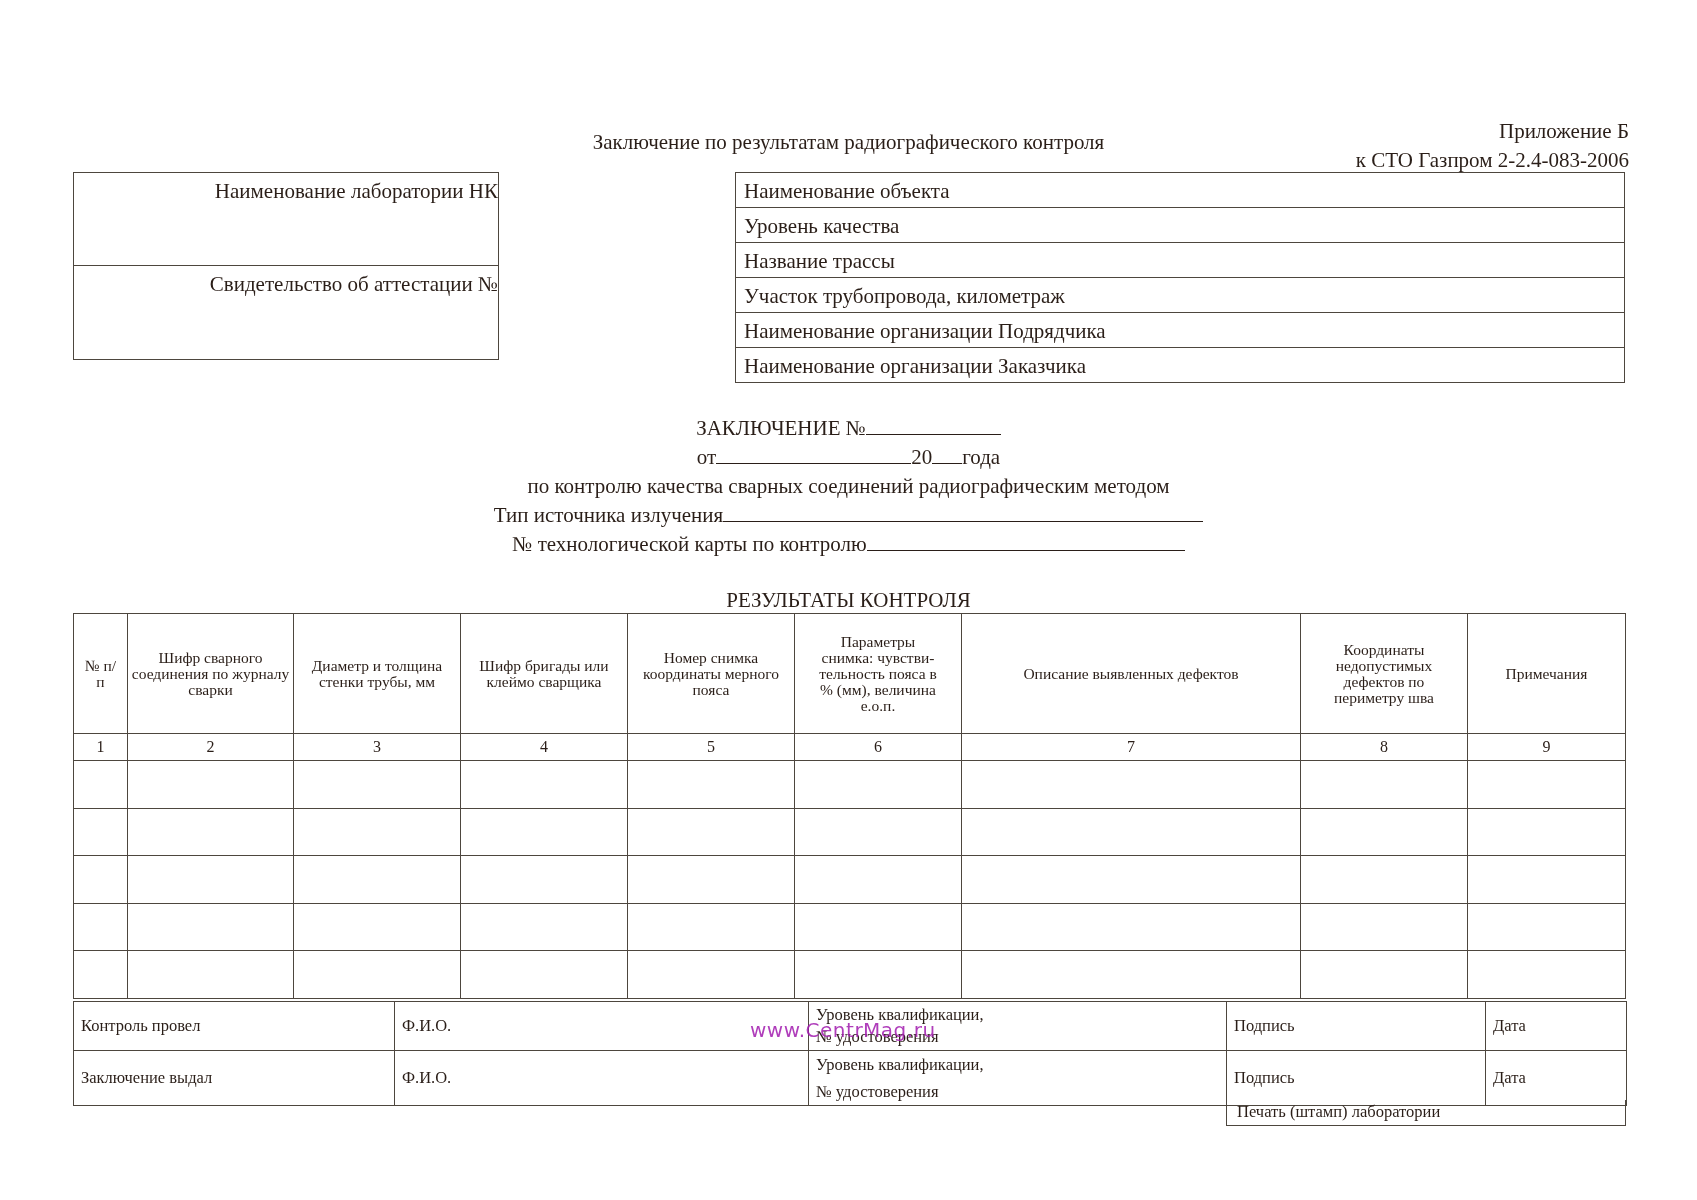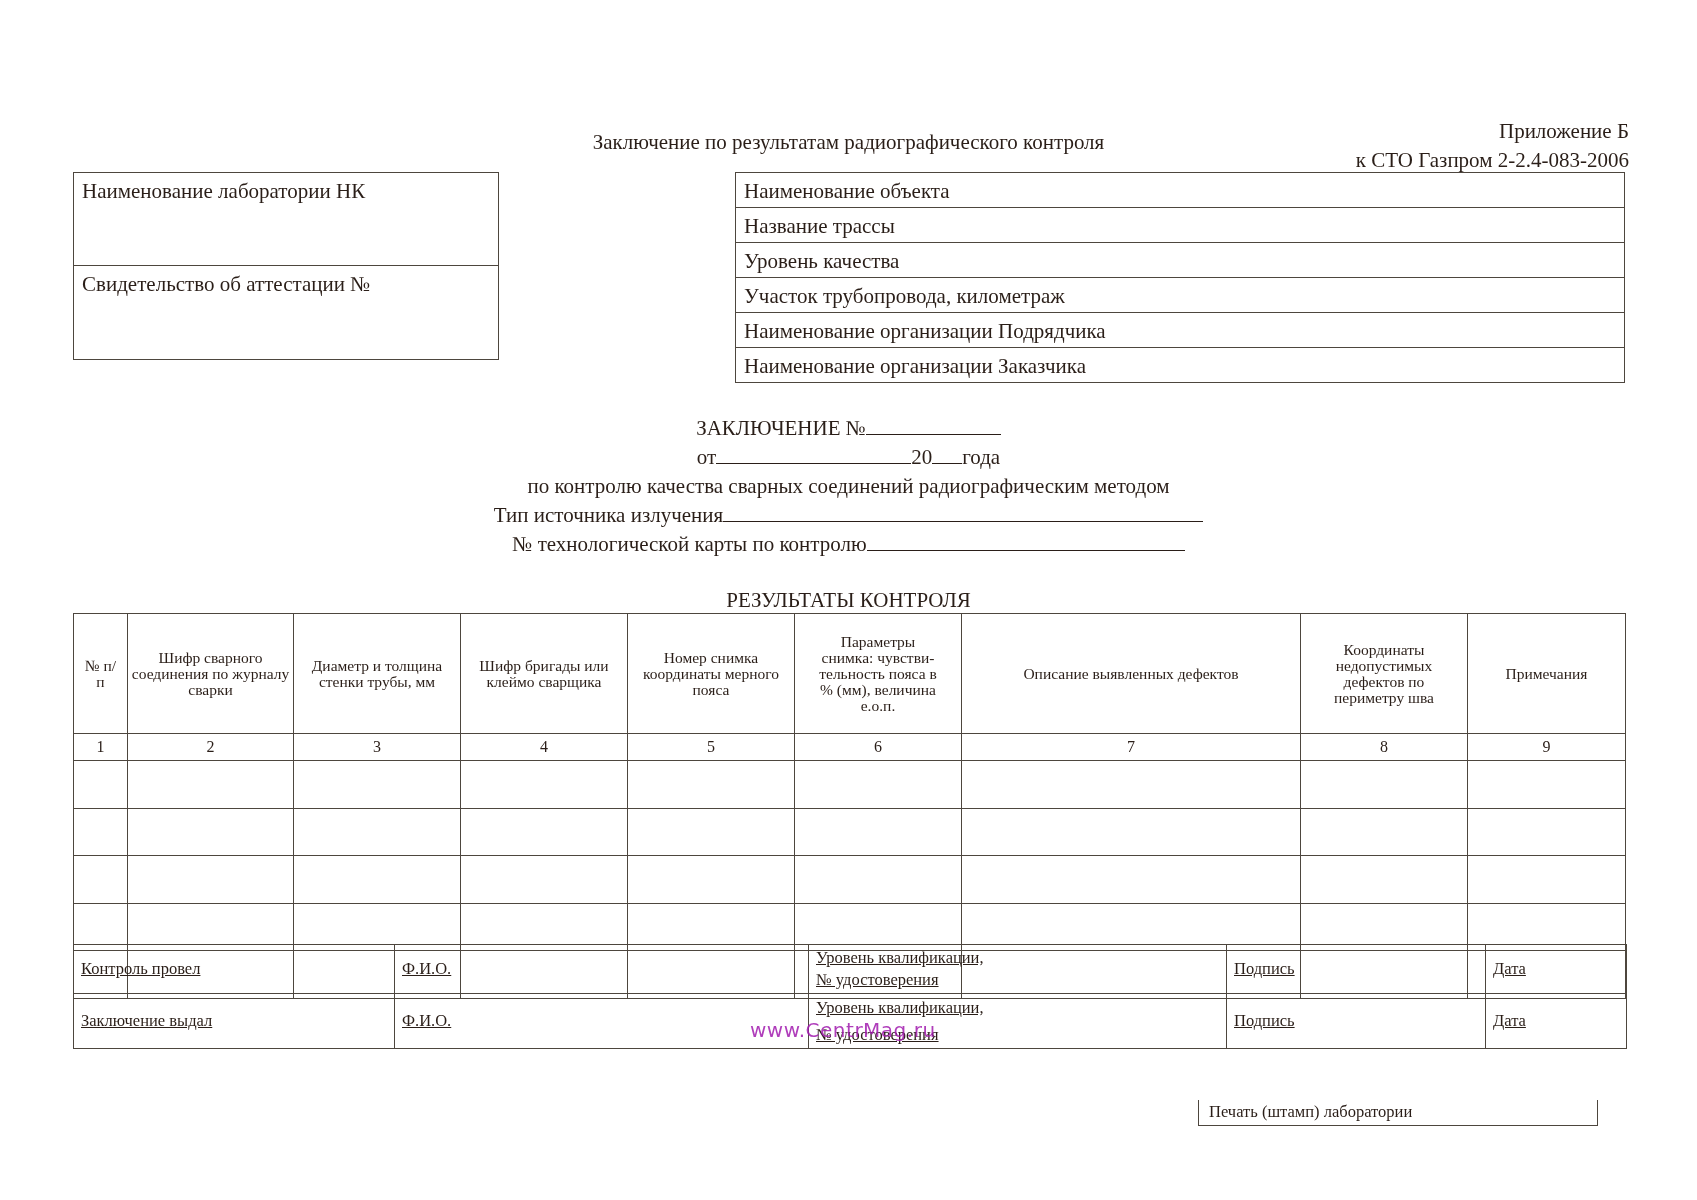--- a/index.html
+++ b/index.html
@@ -33,33 +33,33 @@
 </style>
 </head>
 <body>
 
 <div class="abs appendix" style="top:70px;">
   <div>Приложение Б</div>
   <div>к СТО Газпром 2-2.4-083-2006</div>
 </div>
 <div class="abs doc-title" style="top:130px;">Заключение по результатам радиографического контроля</div>
 
-<div class="abs box" style="left:73px; top:172px; width:426px; height:188px;">
+<div class="abs box" style="left:73px; top:172px; width:426px; height:188px;text-align:right;">
   <div class="box-cell" style="height:93px; padding-top:6px;">
     <span>Наименование лаборатории НК</span>
   </div>
   <div class="box-cell" style="height:92px; padding-top:6px;">
     <span>Свидетельство об аттестации №</span>
   </div>
 </div>
 
 <div class="abs box" style="left:735px; top:172px; width:890px; height:211px;">
   <div class="box-cell" style="height:35px; line-height:36px;"><span>Наименование объекта</span></div>
+  <div class="box-cell" style="height:35px; line-height:36px;"><span>Уровень качества</span></div>
   <div class="box-cell" style="height:35px; line-height:36px;"><span>Название трассы</span></div>
-  <div class="box-cell" style="height:35px; line-height:36px;"><span>Уровень качества</span></div>
   <div class="box-cell" style="height:35px; line-height:36px;"><span>Участок трубопровода, километраж</span></div>
   <div class="box-cell" style="height:35px; line-height:36px;"><span>Наименование организации Подрядчика</span></div>
   <div class="box-cell" style="height:35px; line-height:36px;"><span>Наименование организации Заказчика</span></div>
 </div>
 
 <div class="abs center-line" style="top:414px;">
   <span>ЗАКЛЮЧЕНИЕ №</span><span class="blank" style="width:135px;"></span>
 </div>
 <div class="abs center-line" style="top:443px;">
   <span>от</span><span class="blank" style="width:195px;"></span><span>20</span><span class="blank" style="width:30px;"></span><span>года</span>
@@ -160,21 +160,21 @@
         <td></td>
         <td></td>
         <td></td>
         <td></td>
         <td></td>
         <td></td>
   </tr>
 </tbody>
   </table>
 
-<table class="abs footer" style="left:73px; top:944px; width:1553px;text-decoration:underline;">
+<table class="abs footer" style="left:73px; top:1001px; width:1553px;">
   <colgroup>
     <col style="width:321px">
       <col style="width:414px">
       <col style="width:418px">
       <col style="width:259px">
       <col style="width:141px">
   </colgroup>
   <tbody>
       <tr>
     <td>Контроль провел</td>
@@ -192,17 +192,17 @@
     <td class="qual" style="line-height:27px;">
       <div>Уровень квалификации,</div>
       <div>№ удостоверения</div>
     </td>
     <td><span>Подпись</span></td>
     <td><span>Дата</span></td>
   </tr>
 </tbody>
   </table>
 
-<div class="abs stamp" style="left:1198px; top:1100px; width:400px; height:26px;">
+<div class="abs stamp" style="left:1226px; top:1100px; width:400px; height:26px;">
   <span>Печать (штамп) лаборатории</span>
 </div>
 
 <div class="abs watermark" style="left:750px; top:1018px;">www.CentrMag.ru</div>
 
 </body></html>

